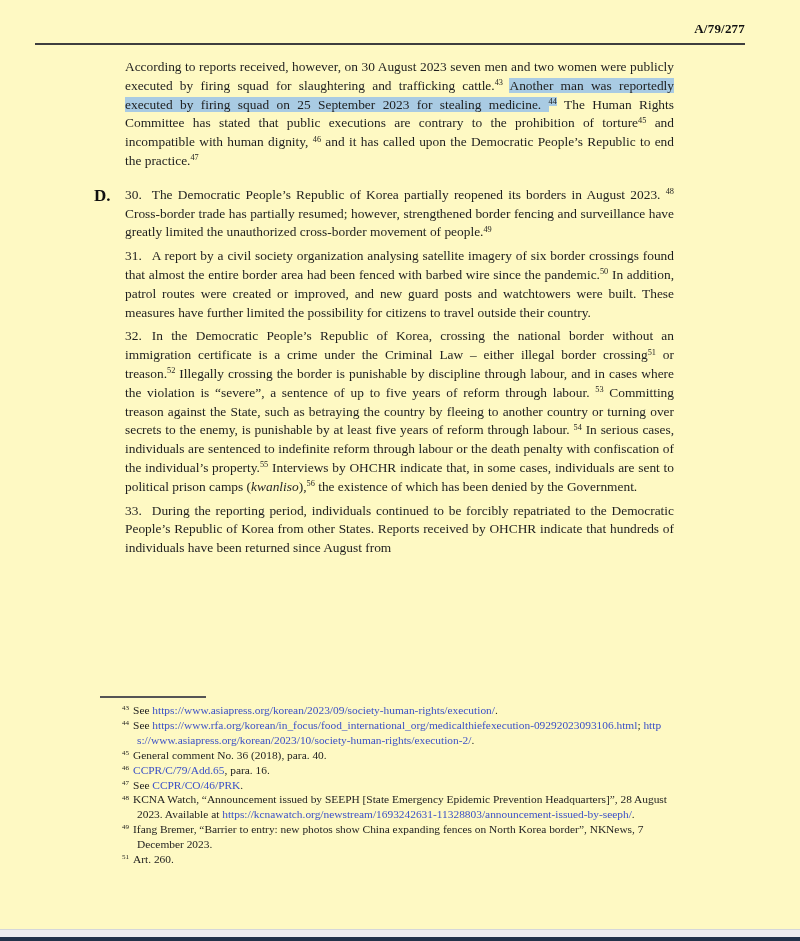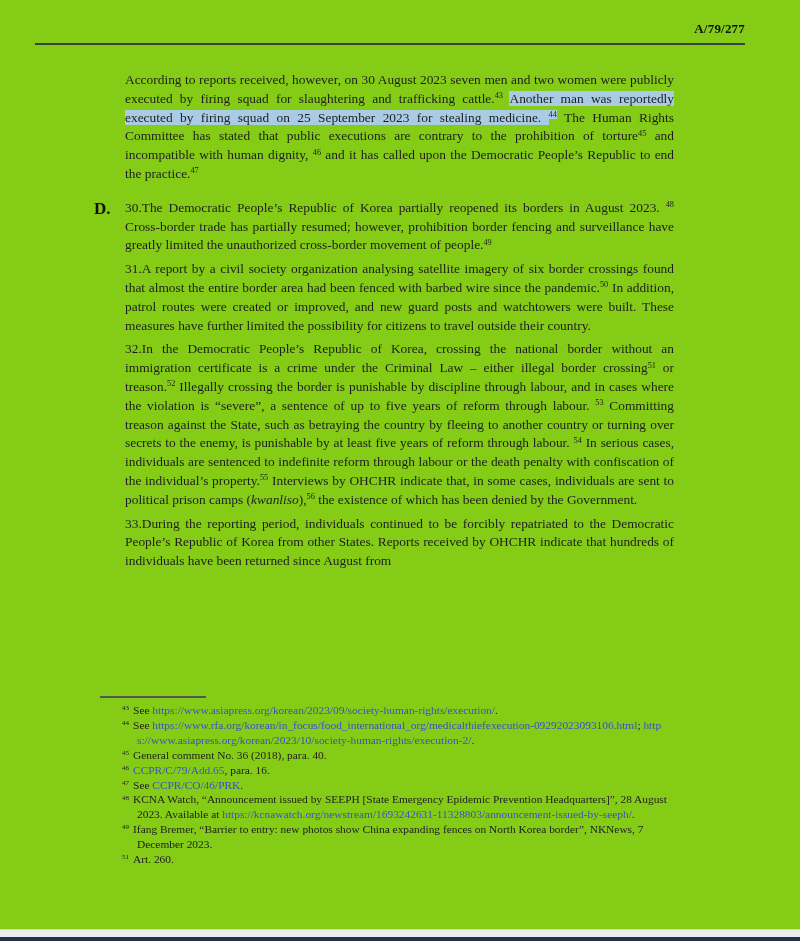--- a/index.html
+++ b/index.html
@@ -1,20 +1,20 @@
 <!DOCTYPE html>
 <html style="--hl: #a9cbe3; --link: #3b50c7; --edge: #22334a;"><head>
 <meta charset="utf-8">
 <style>
   html, body { margin: 0; padding: 0; background: #ffffff; }
   .page {
     position: relative;
     width: 800px;
     height: 941px;
-    background: #84cc16;
+    background: #fef9c3;
     overflow: hidden;
     font-family: "Liberation Serif", serif;
     color: #1f1f1f;
   }
   .doc-symbol {
     position: absolute;
     top: 21px;
     right: 55px;
     font-size: 13px;
     font-weight: bold;
@@ -24,32 +24,32 @@
   .header-rule {
     position: absolute;
     top: 43px;
     left: 35px;
     width: 710px;
     height: 2px;
     background: #3f3f3f;
   }
   .content {
     position: absolute;
-    top: 71px;
+    top: 58px;
     left: 125px;
     width: 549px;
   }
   .para {
     margin: 0 0 5px 0;
     font-size: 13.4px;
     line-height: 18.8px;
     text-align: justify;
     color: #1e1e1e;
   }
-  .pnum { }
+  .pnum { margin-right: 10px; }
   .sup {
     font-size: 0.62em;
     line-height: 0;
     position: relative;
     top: -0.55em;
   }
   .hl { background: var(--hl, #a9cbe3); }
   .it { font-style: italic; margin-top: 47px; }
   .section-heading {
     position: relative;
@@ -111,21 +111,21 @@
   <div class="header-rule"></div>
 
   <div class="content">
     <p class="para"><span>According to reports received, however, on 30 August 2023 seven men and two women were publicly executed by firing squad for slaughtering and trafficking cattle.</span><span class="sup">43</span><span> </span><span class="hl">Another man was reportedly executed by firing squad on 25 September 2023 for stealing medicine. </span><span class="sup hl">44</span><span> The Human Rights Committee has stated that public executions are contrary to the prohibition of torture</span><span class="sup">45</span><span> and incompatible with human dignity, </span><span class="sup">46</span><span> and it has called upon the Democratic People’s Republic to end the practice.</span><span class="sup">47</span></p>
 
     <h2 class="section-heading">
       <span class="sec-letter">D.</span>
     </h2>
 
     <div id="paragraph-list">
-        <p class="para"><span class="pnum">30.</span><span>The Democratic People’s Republic of Korea partially reopened its borders in August 2023. </span><span class="sup">48</span><span> Cross-border trade has partially resumed; however, prohibition border fencing and surveillance have greatly limited the unauthorized cross-border movement of people.</span><span class="sup">49</span></p>
+        <p class="para"><span class="pnum">30.</span><span>The Democratic People’s Republic of Korea partially reopened its borders in August 2023. </span><span class="sup">48</span><span> Cross-border trade has partially resumed; however, strengthened border fencing and surveillance have greatly limited the unauthorized cross-border movement of people.</span><span class="sup">49</span></p>
         <p class="para"><span class="pnum">31.</span><span>A report by a civil society organization analysing satellite imagery of six border crossings found that almost the entire border area had been fenced with barbed wire since the pandemic.</span><span class="sup">50</span><span> In addition, patrol routes were created or improved, and new guard posts and watchtowers were built. These measures have further limited the possibility for citizens to travel outside their country.</span></p>
         <p class="para"><span class="pnum">32.</span><span>In the Democratic People’s Republic of Korea, crossing the national border without an immigration certificate is a crime under the Criminal Law – either illegal border crossing</span><span class="sup">51</span><span> or treason.</span><span class="sup">52</span><span> Illegally crossing the border is punishable by discipline through labour, and in cases where the violation is “severe”, a sentence of up to five years of reform through labour. </span><span class="sup">53</span><span> Committing treason against the State, such as betraying the country by fleeing to another country or turning over secrets to the enemy, is punishable by at least five years of reform through labour. </span><span class="sup">54</span><span> In serious cases, individuals are sentenced to indefinite reform through labour or the death penalty with confiscation of the individual’s property.</span><span class="sup">55</span><span> Interviews by OHCHR indicate that, in some cases, individuals are sent to political prison camps (</span><span class="it">kwanliso</span><span>),</span><span class="sup">56</span><span> the existence of which has been denied by the Government.</span></p>
         <p class="para"><span class="pnum">33.</span><span>During the reporting period, individuals continued to be forcibly repatriated to the Democratic People’s Republic of Korea from other States. Reports received by OHCHR indicate that hundreds of individuals have been returned since August from</span></p>
       </div>
   </div>
 
   <div class="footnotes">
     <div class="fn-rule"></div>
     <ol class="fn-list" id="footnote-list">
         <li class="fn"><span class="sup fnum">43</span><span class="ftext"><span>See </span><a href="#" class="link">https://www.asiapress.org/korean/2023/09/society-human-rights/execution/</a><span>.</span></span></li>

